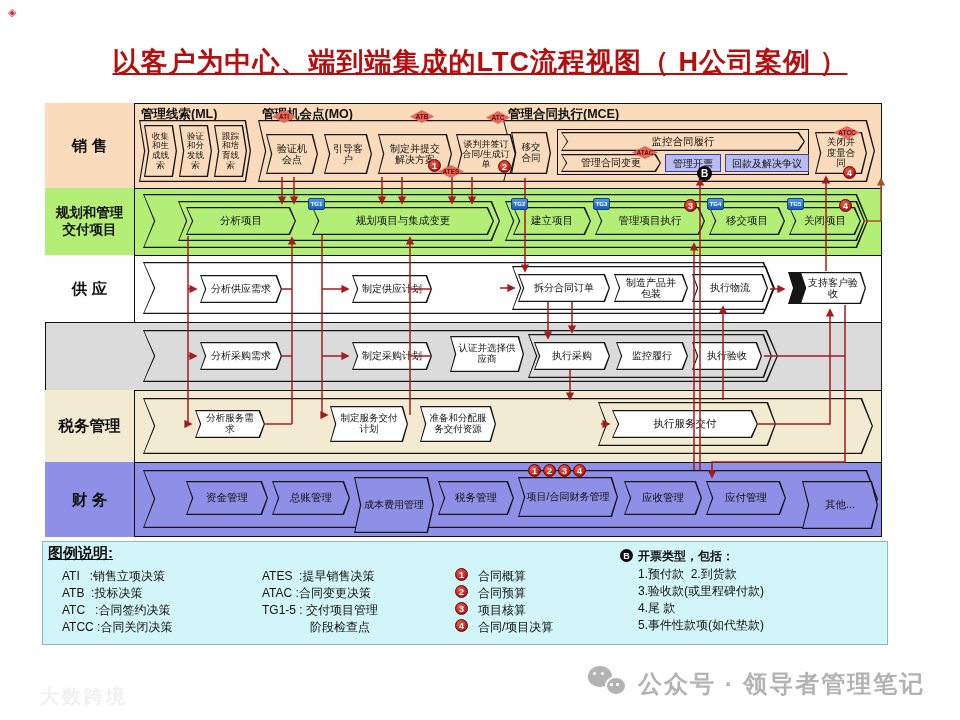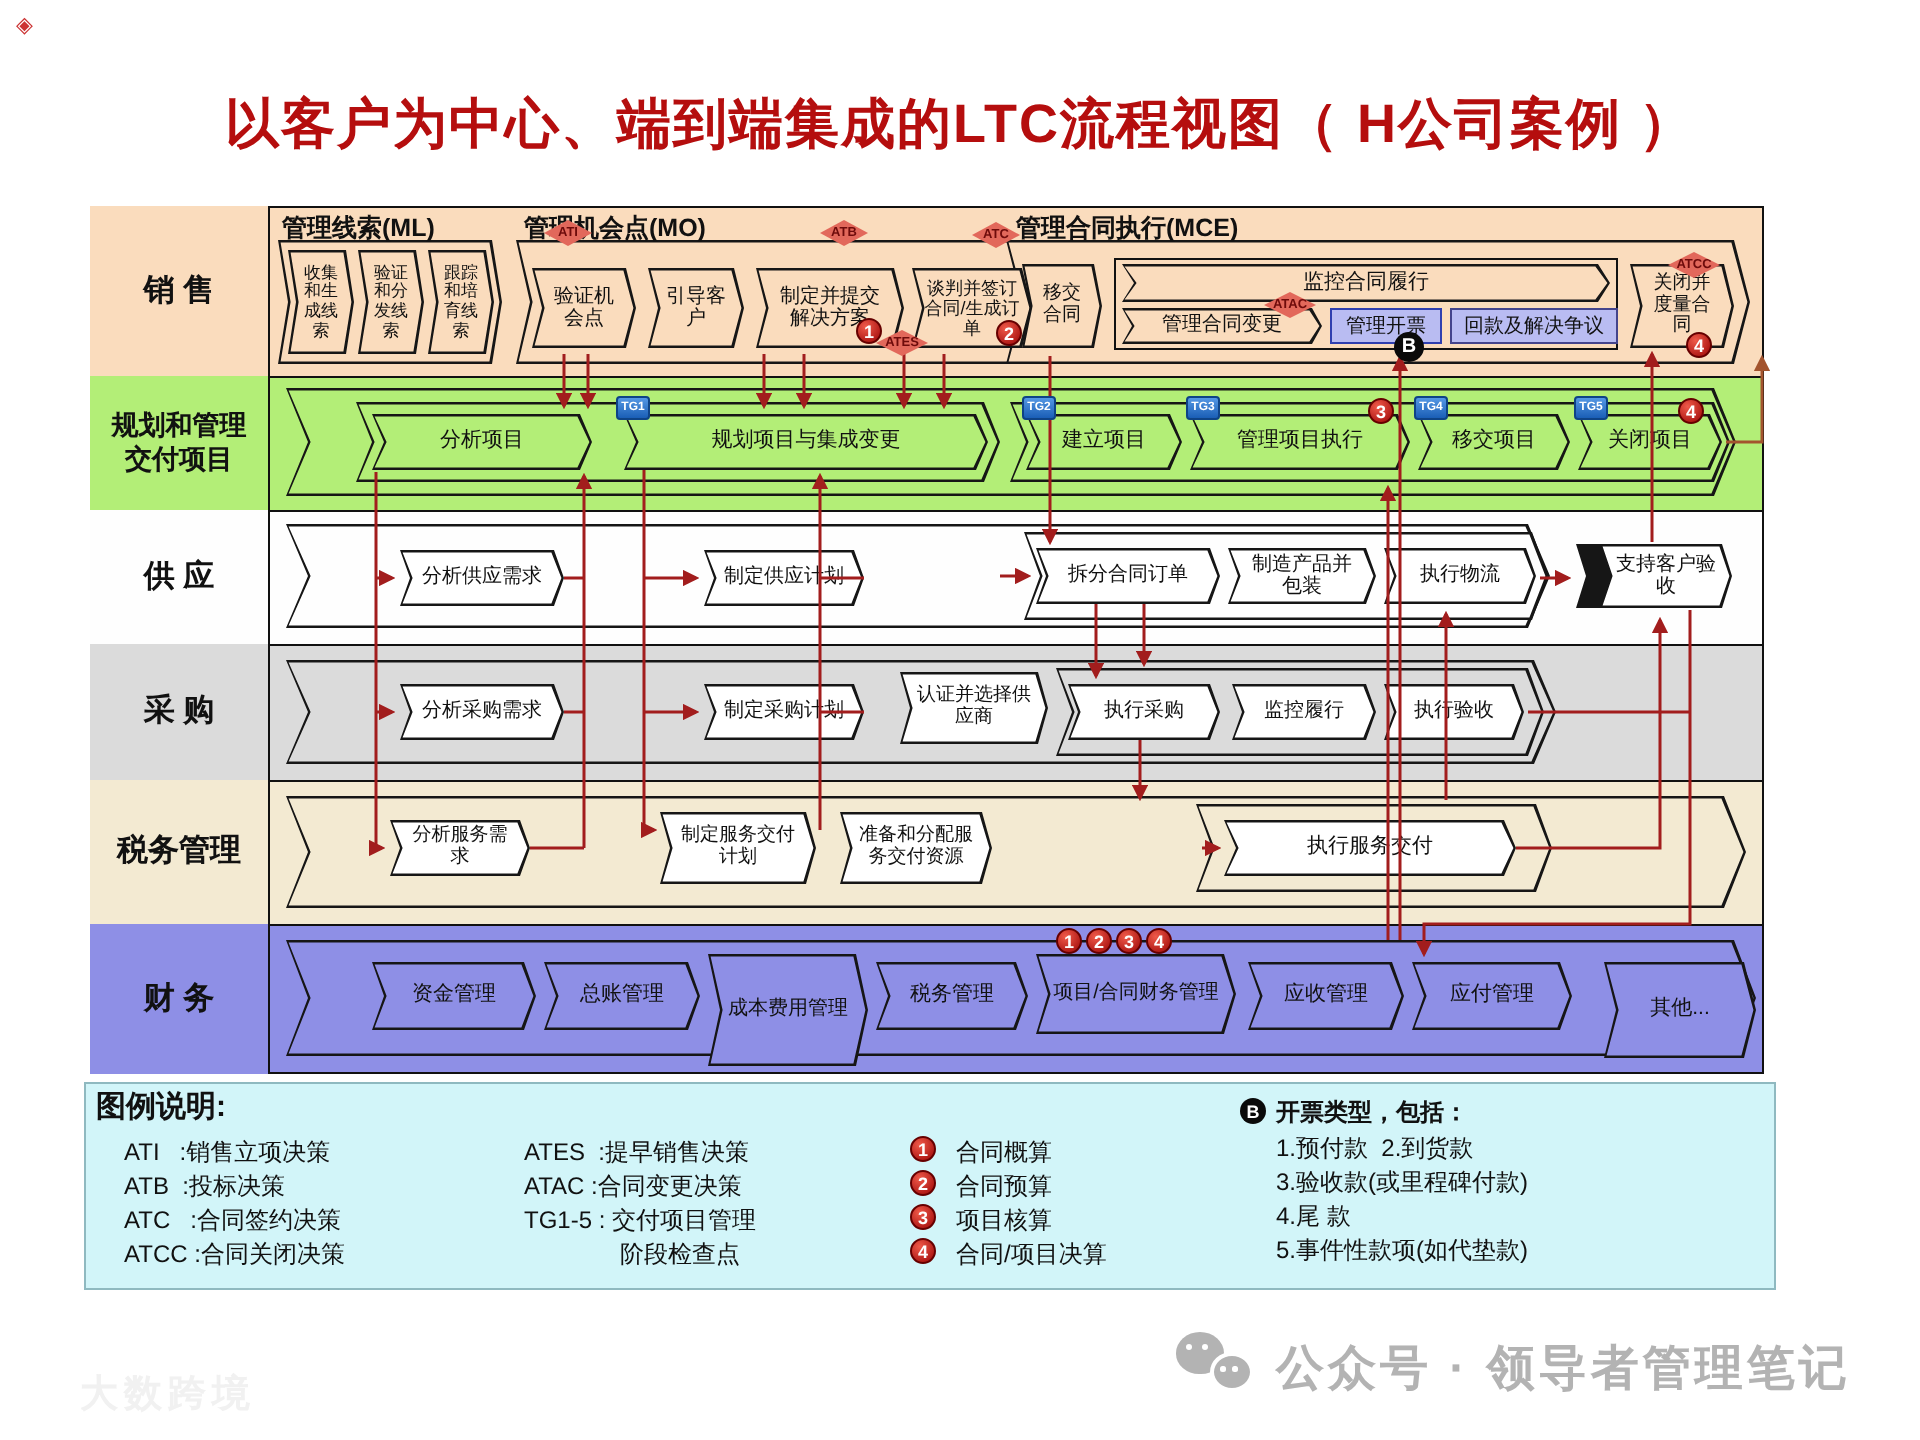--- a/index.html
+++ b/index.html
@@ -1,18 +1,18 @@
 <!DOCTYPE html>
 <html><head>
 <meta charset="utf-8">
 <style>
   html,body{margin:0;padding:0;background:#fff;}
   body{font-family:"Liberation Sans","DejaVu Sans",sans-serif;}
   #stage{position:relative;width:960px;height:720px;background:#fff;overflow:hidden;}
-  .abs{position:absolute;}
+  .abs{position:absolute;text-decoration:underline;}
   .title{width:100%;text-align:center;font-size:27px;font-weight:bold;color:#B50E0E;letter-spacing:1px;}
   
   .lane{position:absolute;left:45px;width:837px;border-top:1.6px solid #111;box-sizing:border-box;}
   .lanelabel{position:absolute;left:45px;width:90px;border-right:1.6px solid #111;box-sizing:border-box;
     display:flex;align-items:center;justify-content:center;font-size:15.5px;font-weight:bold;color:#111;
     text-align:center;white-space:pre-line;line-height:1.25;z-index:5;}
   #tableframe{position:absolute;left:45px;top:103px;width:837px;height:434px;border:1.6px solid #111;box-sizing:border-box;z-index:4;pointer-events:none;}
   
   .chev{position:absolute;background:#161616;--n:7px;
     clip-path:polygon(0 0,calc(100% - var(--n)) 0,100% 50%,calc(100% - var(--n)) 100%,0 100%,var(--n) 50%);}
@@ -62,21 +62,20 @@
   <div class="lane" style="top:188px;height:67px;background:#B3EE77;"></div>
   <div class="lane" style="top:255px;height:67px;background:#FEFEFE;"></div>
   <div class="lane" style="top:322px;height:68px;background:#DBDBDB;"></div>
   <div class="lane" style="top:390px;height:72px;background:#F3EAD2;"></div>
   <div class="lane" style="top:462px;height:75px;background:#8E8FE6;"></div>
 
   <div class="lanelabel" style="top:103px;height:85px;background:#FADCBD;">销 售</div>
   <div class="lanelabel" style="top:188px;height:67px;background:#B3EE77;font-size:13.5px;">规划和管理
 交付项目</div>
   <div class="lanelabel" style="top:255px;height:67px;background:#FEFEFE;">供 应</div>
-  <div class="lanelabel" style="top:322px;height:68px;background:#DBDBDB;">采 购</div>
   <div class="lanelabel" style="top:390px;height:72px;background:#F3EAD2;">税务管理</div>
   <div class="lanelabel" style="top:462px;height:75px;background:#8E8FE6;">财 务</div>
   <div id="tableframe"></div>
 
   <div class="grplabel" style="left:141px;top:106px;">管理线索(ML)</div>
   <div class="chev cont" style="left:139px;top:120px;width:112px;height:62px;--f:#FADCBD;--n:5px;">
       <div class="in"></div>
     </div>
   <div class="chev bx" style="left:144px;top:125px;width:33px;height:52px;--n:4px;--f:#FADCBD;">
       <div class="in" style="font-size:8.5px;padding:0 4px;">收集和生成线索</div>

